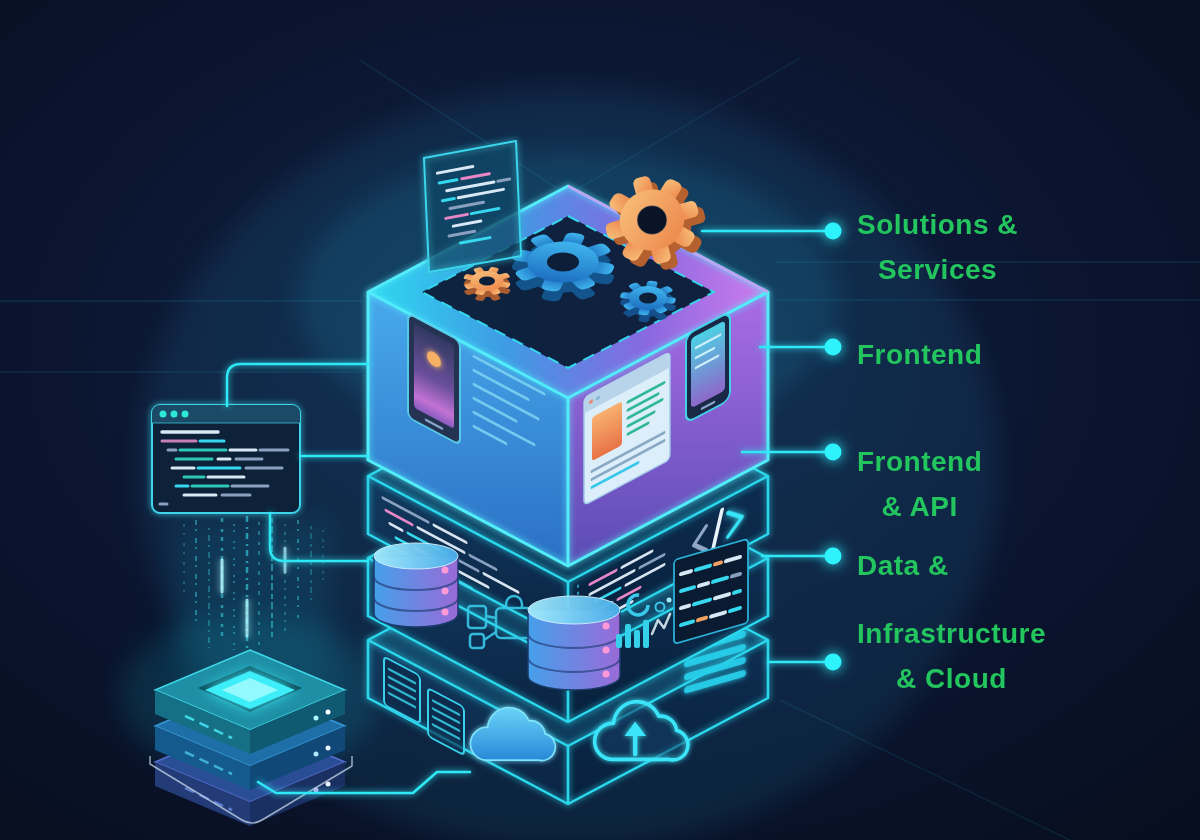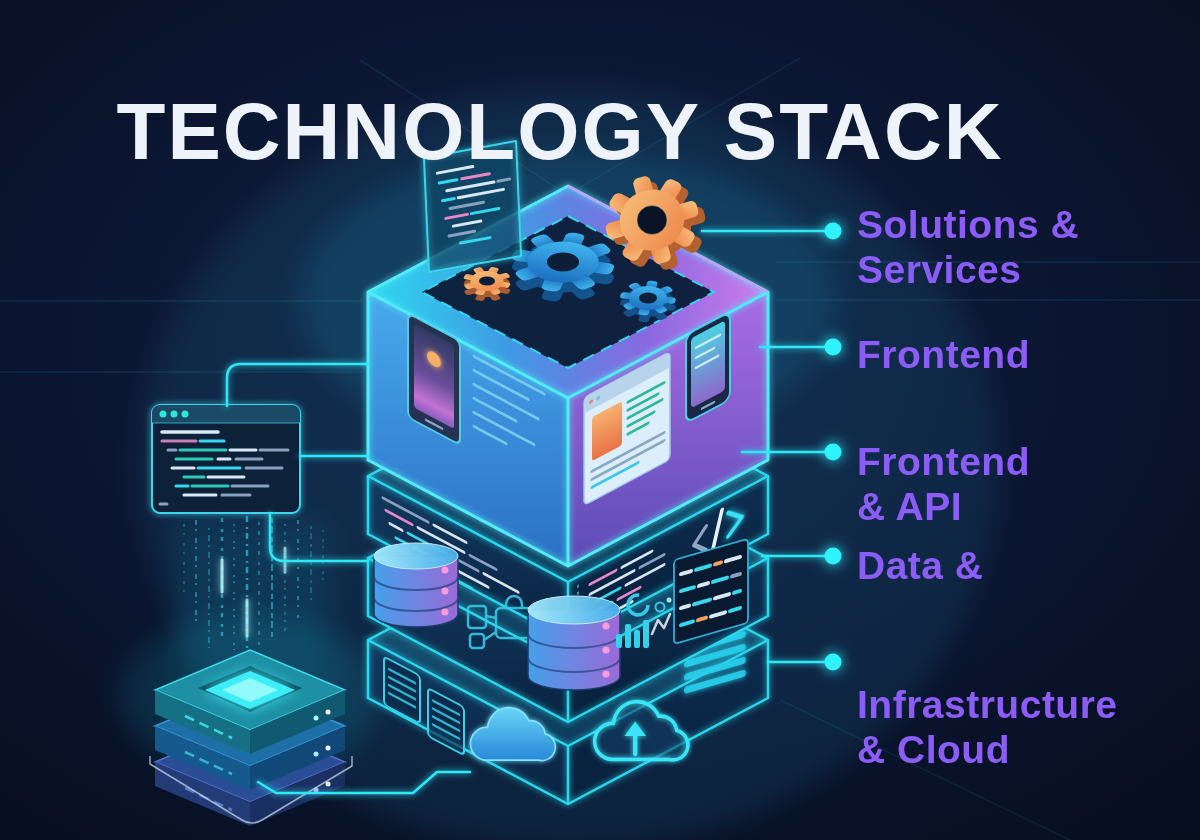--- a/index.html
+++ b/index.html
@@ -2,22 +2,22 @@
 <html><head>
 <meta charset="utf-8">
 <style>
   html,body{margin:0;padding:0;background:#06101e;}
   .stage{position:relative;width:1200px;height:840px;overflow:hidden;
          background:#0a1224;font-family:"Liberation Sans",sans-serif;}
   .scene{position:absolute;left:0;top:0;}
   .title{position:absolute;top:38px;left:0;width:1120px;text-align:center;
          color:#eef3fa;font-size:80px;font-weight:700;letter-spacing:2px;line-height:1;
          font-family:"Liberation Sans",sans-serif;}
-  .label{position:absolute;left:857px;color:#8b5cf6;font-size:39px;font-weight:700;
-         line-height:45px;letter-spacing:.5px;}
+  .label{position:absolute;left:857px;color:#22c55e;font-size:28px;font-weight:700;
+         line-height:45px;letter-spacing:.5px;text-align:center;}
   .label div{white-space:nowrap;}
 </style>
 </head>
 <body>
 
 <div class="stage">
 
 <svg class="scene" width="1200" height="840" viewBox="0 0 1200 840">
 <defs>
   <radialGradient id="rgBg" cx="47%" cy="42%" r="78%">
@@ -508,34 +508,33 @@
 </g>
 <g fill="#2df2fc" filter="url(#fGlowBig)">
   <circle cx="833" cy="231" r="8.5"></circle>
   <circle cx="833" cy="347" r="8.5"></circle>
   <circle cx="833" cy="452" r="8.5"></circle>
   <circle cx="833" cy="556" r="8.5"></circle>
   <circle cx="833" cy="662" r="8.5"></circle>
 </g>
 </svg>
 
-<h1 class="title">TECHNOLOGY STACK</h1>
 
 <div class="label" style="top:202px">
   <div>Solutions &amp;</div>
   <div>Services</div>
 </div>
 <div class="label" style="top:332px">
   <div>Frontend</div>
 </div>
 <div class="label" style="top:439px">
   <div>Frontend</div>
   <div>&amp; API</div>
 </div>
 <div class="label" style="top:543px">
   <div>Data &amp;</div>
 </div>
-<div class="label" style="top:682px">
+<div class="label" style="top:611px">
   <div>Infrastructure</div>
   <div>&amp; Cloud</div>
 </div>
 
 </div>
 
 </body></html>

